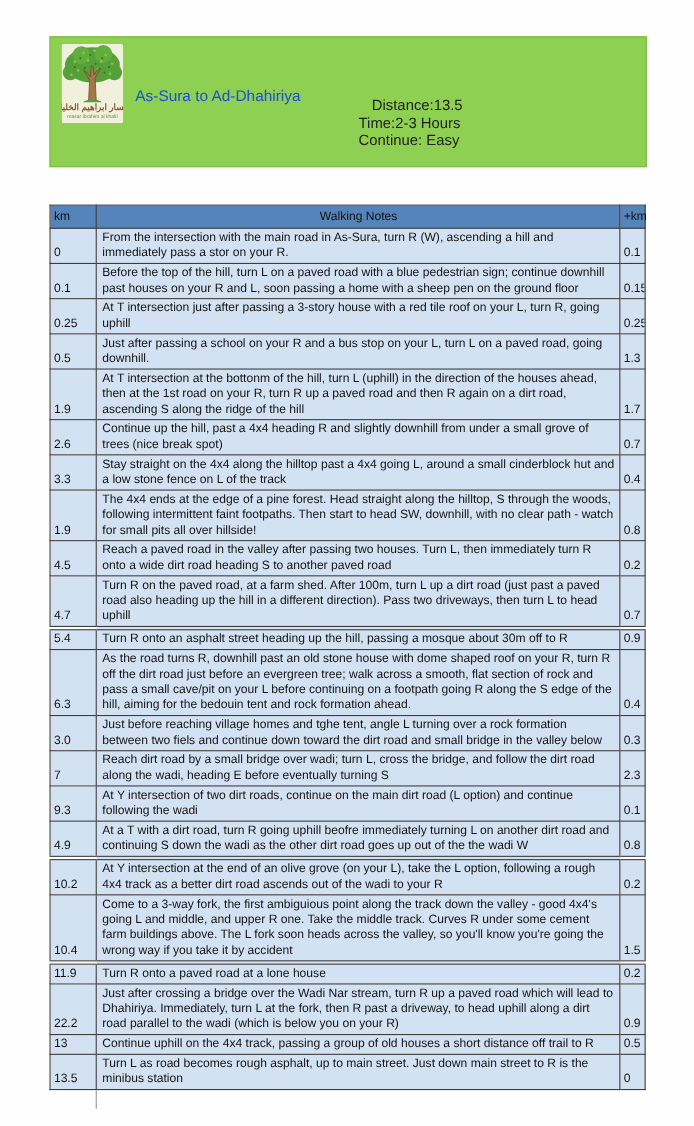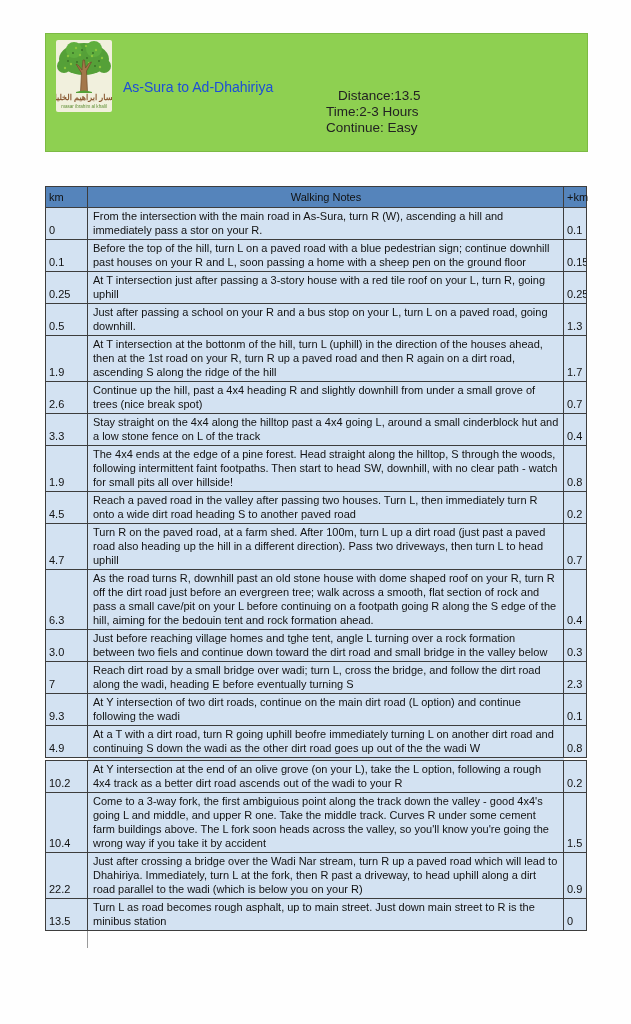--- a/index.html
+++ b/index.html
@@ -158,20 +158,25 @@
       <tr>
     <td class="km">4.5</td>
     <td class="note">Reach a paved road in the valley after passing two houses. Turn L, then immediately turn R onto a wide dirt road heading S to another paved road</td>
     <td class="plus">0.2</td>
   </tr>
       <tr>
     <td class="km">4.7</td>
     <td class="note">Turn R on the paved road, at a farm shed. After 100m, turn L up a dirt road (just past a paved road also heading up the hill in a different direction). Pass two driveways, then turn L to head uphill</td>
     <td class="plus">0.7</td>
   </tr>
+      <tr class="gap">
+    <td class="km">5.4</td>
+    <td class="note">Turn R onto an asphalt street heading up the hill, passing a mosque about 30m off to R</td>
+    <td class="plus">0.9</td>
+  </tr>
       <tr>
     <td class="km">6.3</td>
     <td class="note">As the road turns R, downhill past an old stone house with dome shaped roof on your R, turn R off the dirt road just before an evergreen tree; walk across a smooth, flat section of rock and pass a small cave/pit on your L before continuing on a footpath going R along the S edge of the hill, aiming for the bedouin tent and rock formation ahead.</td>
     <td class="plus">0.4</td>
   </tr>
       <tr>
     <td class="km">3.0</td>
     <td class="note">Just before reaching village homes and tghe tent, angle L turning over a rock formation between two fiels and continue down toward the dirt road and small bridge in the valley below</td>
     <td class="plus">0.3</td>
   </tr>
@@ -193,26 +198,36 @@
       <tr class="gap">
     <td class="km">10.2</td>
     <td class="note">At Y intersection at the end of an olive grove (on your L), take the L option, following a rough 4x4 track as a better dirt road ascends out of the wadi to your R</td>
     <td class="plus">0.2</td>
   </tr>
       <tr>
     <td class="km">10.4</td>
     <td class="note">Come to a 3-way fork, the first ambiguious point along the track down the valley - good 4x4's going L and middle, and upper R one. Take the middle track. Curves R under some cement farm buildings above. The L fork soon heads across the valley, so you'll know you're going the wrong way if you take it by accident</td>
     <td class="plus">1.5</td>
   </tr>
+      <tr class="gap">
+    <td class="km">11.9</td>
+    <td class="note">Turn R onto a paved road at a lone house</td>
+    <td class="plus">0.2</td>
+  </tr>
       <tr>
     <td class="km">22.2</td>
     <td class="note">Just after crossing a bridge over the Wadi Nar stream, turn R up a paved road which will lead to Dhahiriya. Immediately, turn L at the fork, then R past a driveway, to head uphill along a dirt road parallel to the wadi (which is below you on your R)</td>
     <td class="plus">0.9</td>
   </tr>
       <tr>
+    <td class="km">13</td>
+    <td class="note">Continue uphill on the 4x4 track, passing a group of old houses a short distance off trail to R</td>
+    <td class="plus">0.5</td>
+  </tr>
+      <tr>
     <td class="km">13.5</td>
     <td class="note">Turn L as road becomes rough asphalt, up to main street. Just down main street to R is the minibus station</td>
     <td class="plus">0</td>
   </tr>
     </tbody>
 </table>
 
 <div class="table-tail"></div>
 
 </body></html>

